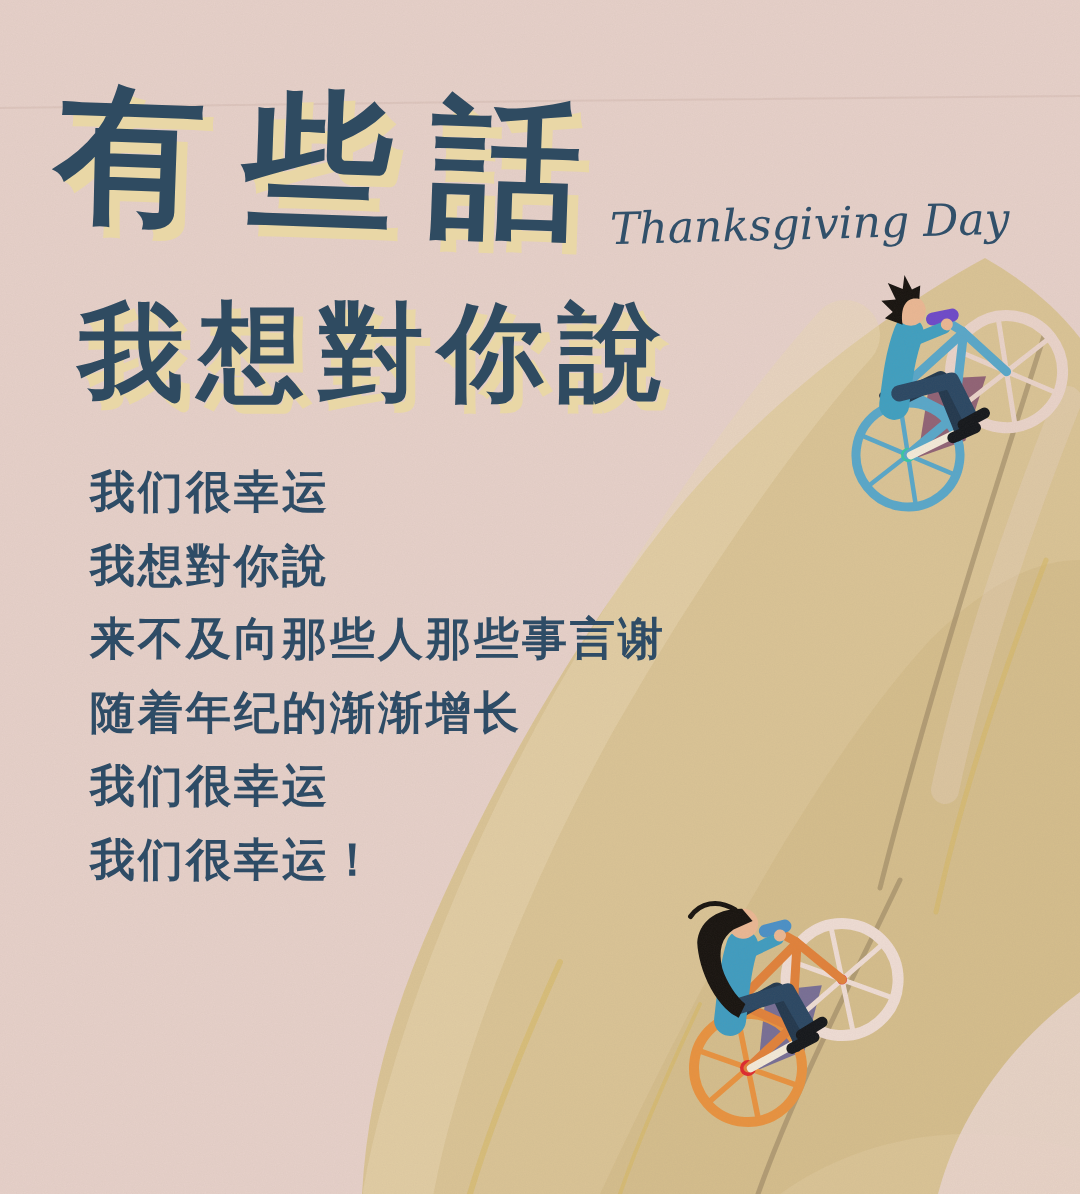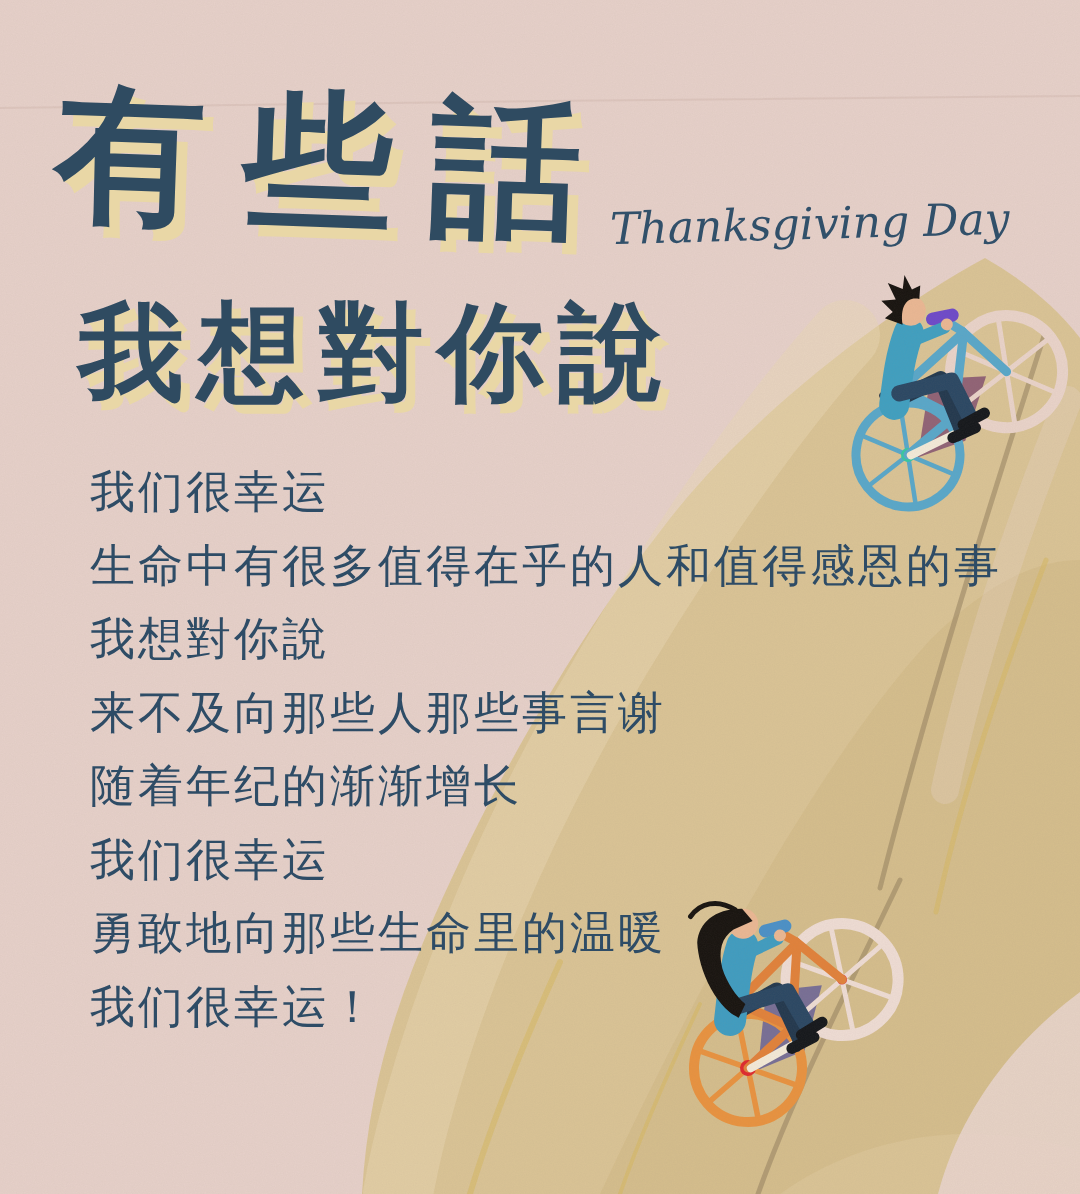--- a/index.html
+++ b/index.html
@@ -27,21 +27,21 @@
     position:absolute; left:78px; top:300px; margin:0;
     font-size:106px; font-weight:bold; line-height:1;
     color:#2f4b61; letter-spacing:14px; white-space:nowrap;
     text-shadow:9px 9px 0 #e9d7a6;
   }
   .body-text {
     position:absolute; left:90px; top:455px;
     font-size:45px; line-height:73.5px; letter-spacing:3px;
     color:#2e4c66; white-space:nowrap;
   }
-  .body-text .line { height:73.5px; }
+  .body-text .line { height:73.5px;font-weight:bold; }
 </style>
 </head>
 <body>
 
 <div class="poster">
 
   <svg class="scene" viewBox="0 0 1080 1194" xmlns="http://www.w3.org/2000/svg">
     <defs>
       <filter id="grain" x="0" y="0" width="100%" height="100%">
         <feTurbulence type="fractalNoise" baseFrequency="0.9" numOctaves="2" seed="7" result="n"></feTurbulence>
@@ -155,22 +155,20 @@
   </svg>
 
   <h1 class="title1">有些話</h1>
 
   <div class="subtitle">Thanksgiving Day</div>
 
   <h1 class="title2">我想對你說</h1>
 
   <div class="body-text">
     <div class="line">我们很幸运</div>
-    <div class="line">生命中有很多值得在乎的人和值得感恩的事</div>
     <div class="line">我想對你說</div>
     <div class="line">来不及向那些人那些事言谢</div>
     <div class="line">随着年纪的渐渐增长</div>
     <div class="line">我们很幸运</div>
-    <div class="line">勇敢地向那些生命里的温暖</div>
     <div class="line">我们很幸运！</div>
   </div>
 
 </div>
 
 </body></html>

